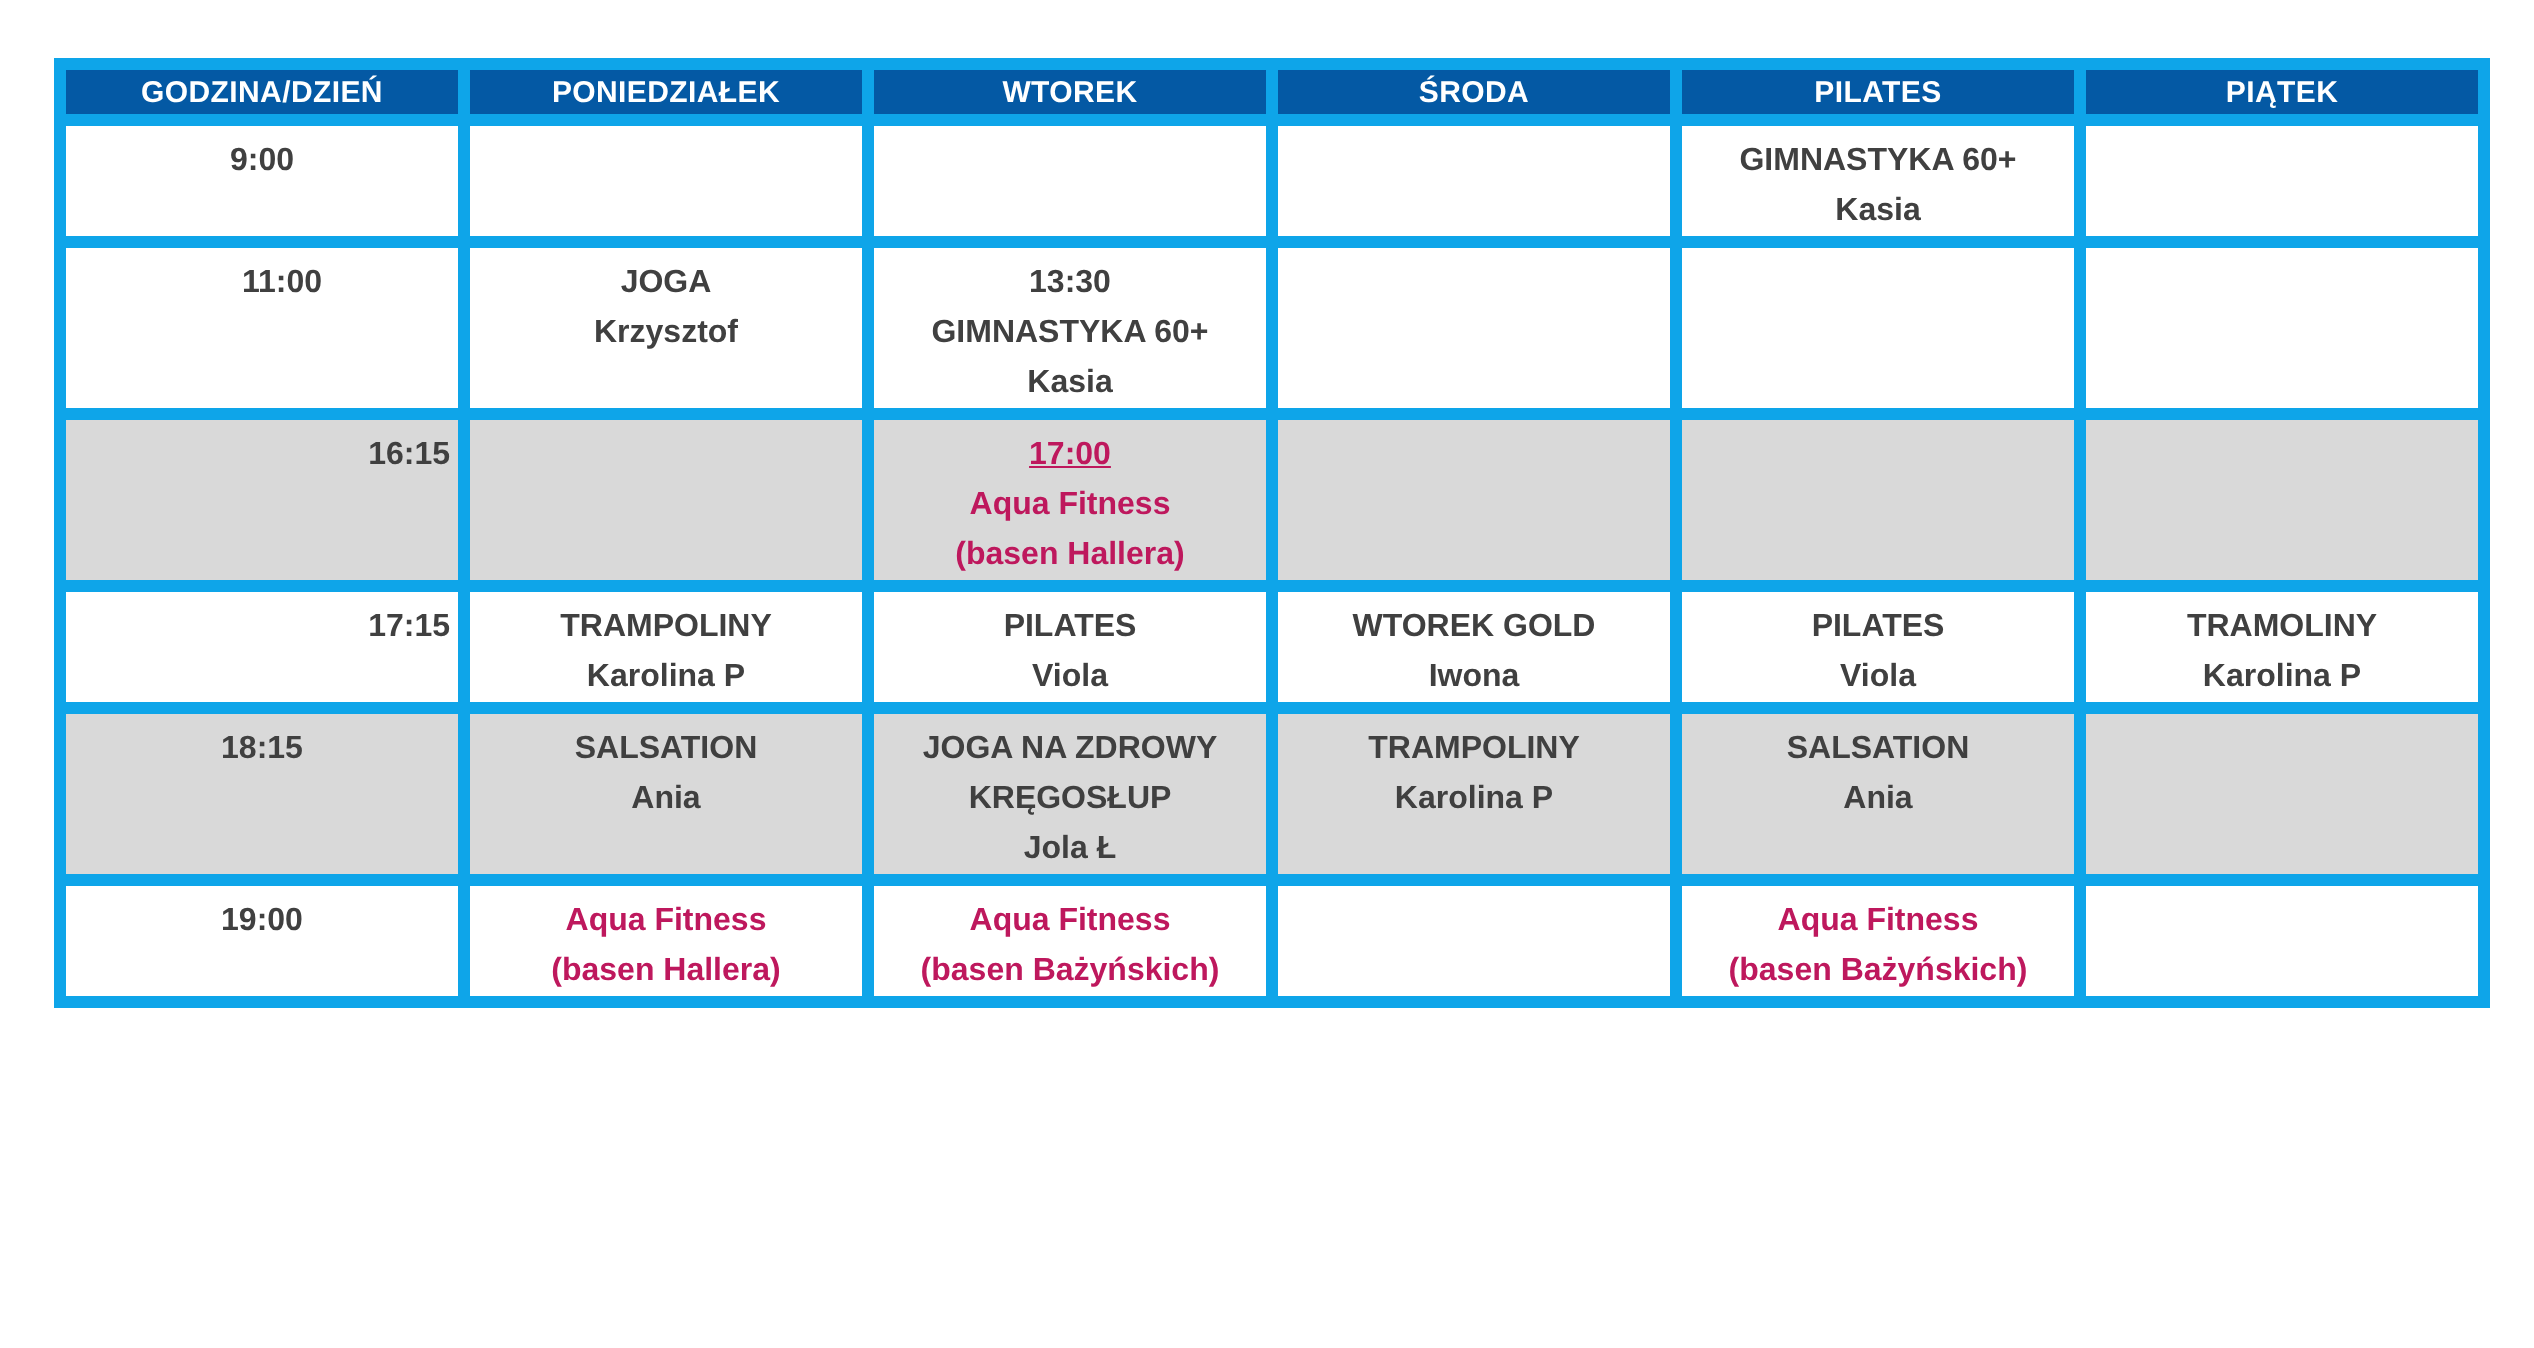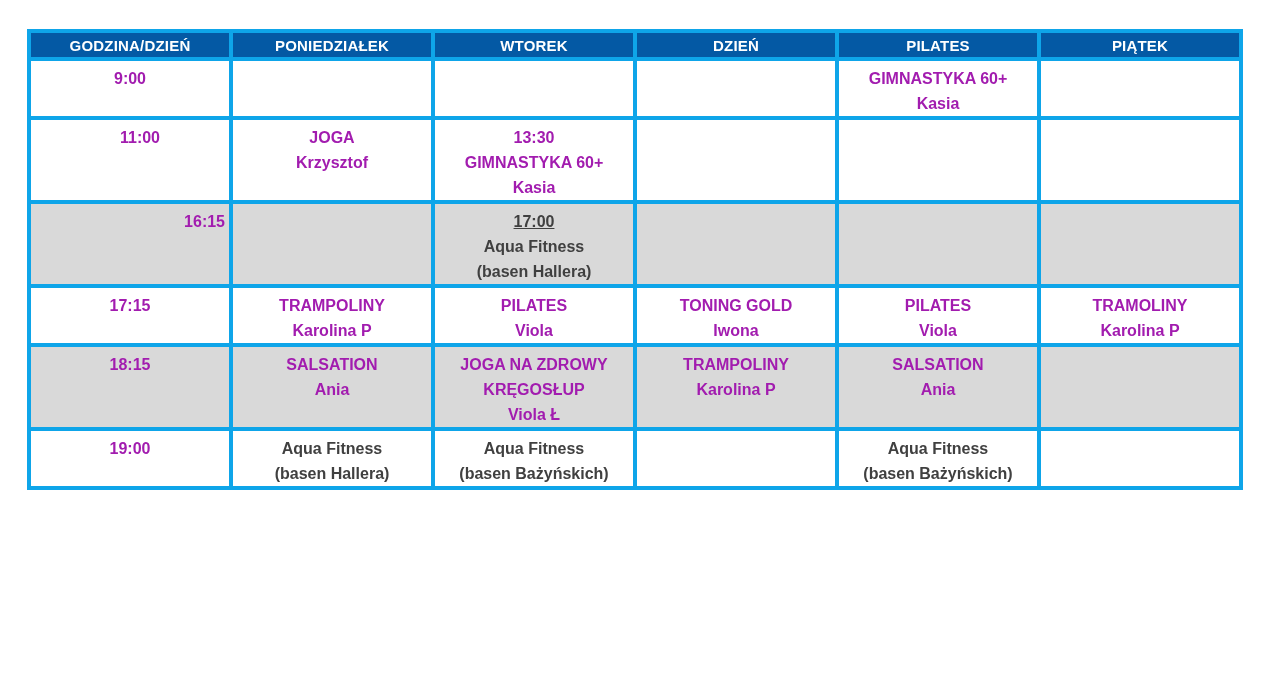--- a/index.html
+++ b/index.html
@@ -24,44 +24,44 @@
   }
   table.schedule {
     border-collapse: collapse;
     table-layout: fixed;
     width: 1213px;
     border: 2px solid #000000;
   }
   table.schedule col { width: 202px; }
   table.schedule th,
   table.schedule td {
-    border: 4px solid #0ea5e9;
+    border: 6px solid #0ea5e9;
     font-weight: bold;
     text-align: center;
     box-sizing: border-box;
   }
   thead th {
     background: #0459A4;
     color: #ffffff;
     height: 28px;
     font-size: 15px;
     vertical-align: middle;
     padding: 0 2px;
     letter-spacing: 0.2px;
   }
   tbody td {
     background: #ffffff;
-    color: #a21caf;
+    color: #404040;
     font-size: 16px;
     line-height: 25px;
     vertical-align: top;
     padding: 5px 4px 0 4px;
   }
   tbody tr.shaded td { background: #D9D9D9; }
-  tbody td.red { color: #404040; }
+  tbody td.red { color: #be185d; }
   tbody td .line { white-space: nowrap; }
   tbody td .line.underline { text-decoration: underline; }
 </style>
 </head>
 <body>
 
 <div class="page">
   <div class="table-wrap">
     <table class="schedule">
       <colgroup>
@@ -70,21 +70,21 @@
           <col>
           <col>
           <col>
           <col>
       </colgroup>
       <thead>
         <tr>
           <th>GODZINA/DZIEŃ</th>
           <th>PONIEDZIAŁEK</th>
           <th>WTOREK</th>
-          <th>DZIEŃ</th>
+          <th>ŚRODA</th>
           <th>PILATES</th>
           <th>PIĄTEK</th>
         </tr>
       </thead>
       <tbody>
           <tr>
             <td style="height: 58px;">9:00</td>
             <td></td>
             <td></td>
             <td></td>
@@ -115,52 +115,52 @@
             <td class="red">
               <div class="line underline">17:00</div>
               <div class="line">Aqua Fitness</div>
               <div class="line">(basen Hallera)</div>
             </td>
             <td></td>
             <td></td>
             <td></td>
           </tr>
           <tr>
-            <td style="height: 58px;">17:15</td>
+            <td style="height: 58px; text-align: right;">17:15</td>
             <td>
               <div class="line">TRAMPOLINY</div>
               <div class="line">Karolina P</div>
             </td>
             <td>
               <div class="line">PILATES</div>
               <div class="line">Viola</div>
             </td>
             <td>
-              <div class="line">TONING GOLD</div>
+              <div class="line">WTOREK GOLD</div>
               <div class="line">Iwona</div>
             </td>
             <td>
               <div class="line">PILATES</div>
               <div class="line">Viola</div>
             </td>
             <td>
               <div class="line">TRAMOLINY</div>
               <div class="line">Karolina P</div>
             </td>
           </tr>
           <tr class="shaded">
             <td style="height: 84px;">18:15</td>
             <td>
               <div class="line">SALSATION</div>
               <div class="line">Ania</div>
             </td>
             <td>
               <div class="line">JOGA NA ZDROWY</div>
               <div class="line">KRĘGOSŁUP</div>
-              <div class="line">Viola Ł</div>
+              <div class="line">Jola Ł</div>
             </td>
             <td>
               <div class="line">TRAMPOLINY</div>
               <div class="line">Karolina P</div>
             </td>
             <td>
               <div class="line">SALSATION</div>
               <div class="line">Ania</div>
             </td>
             <td></td>

